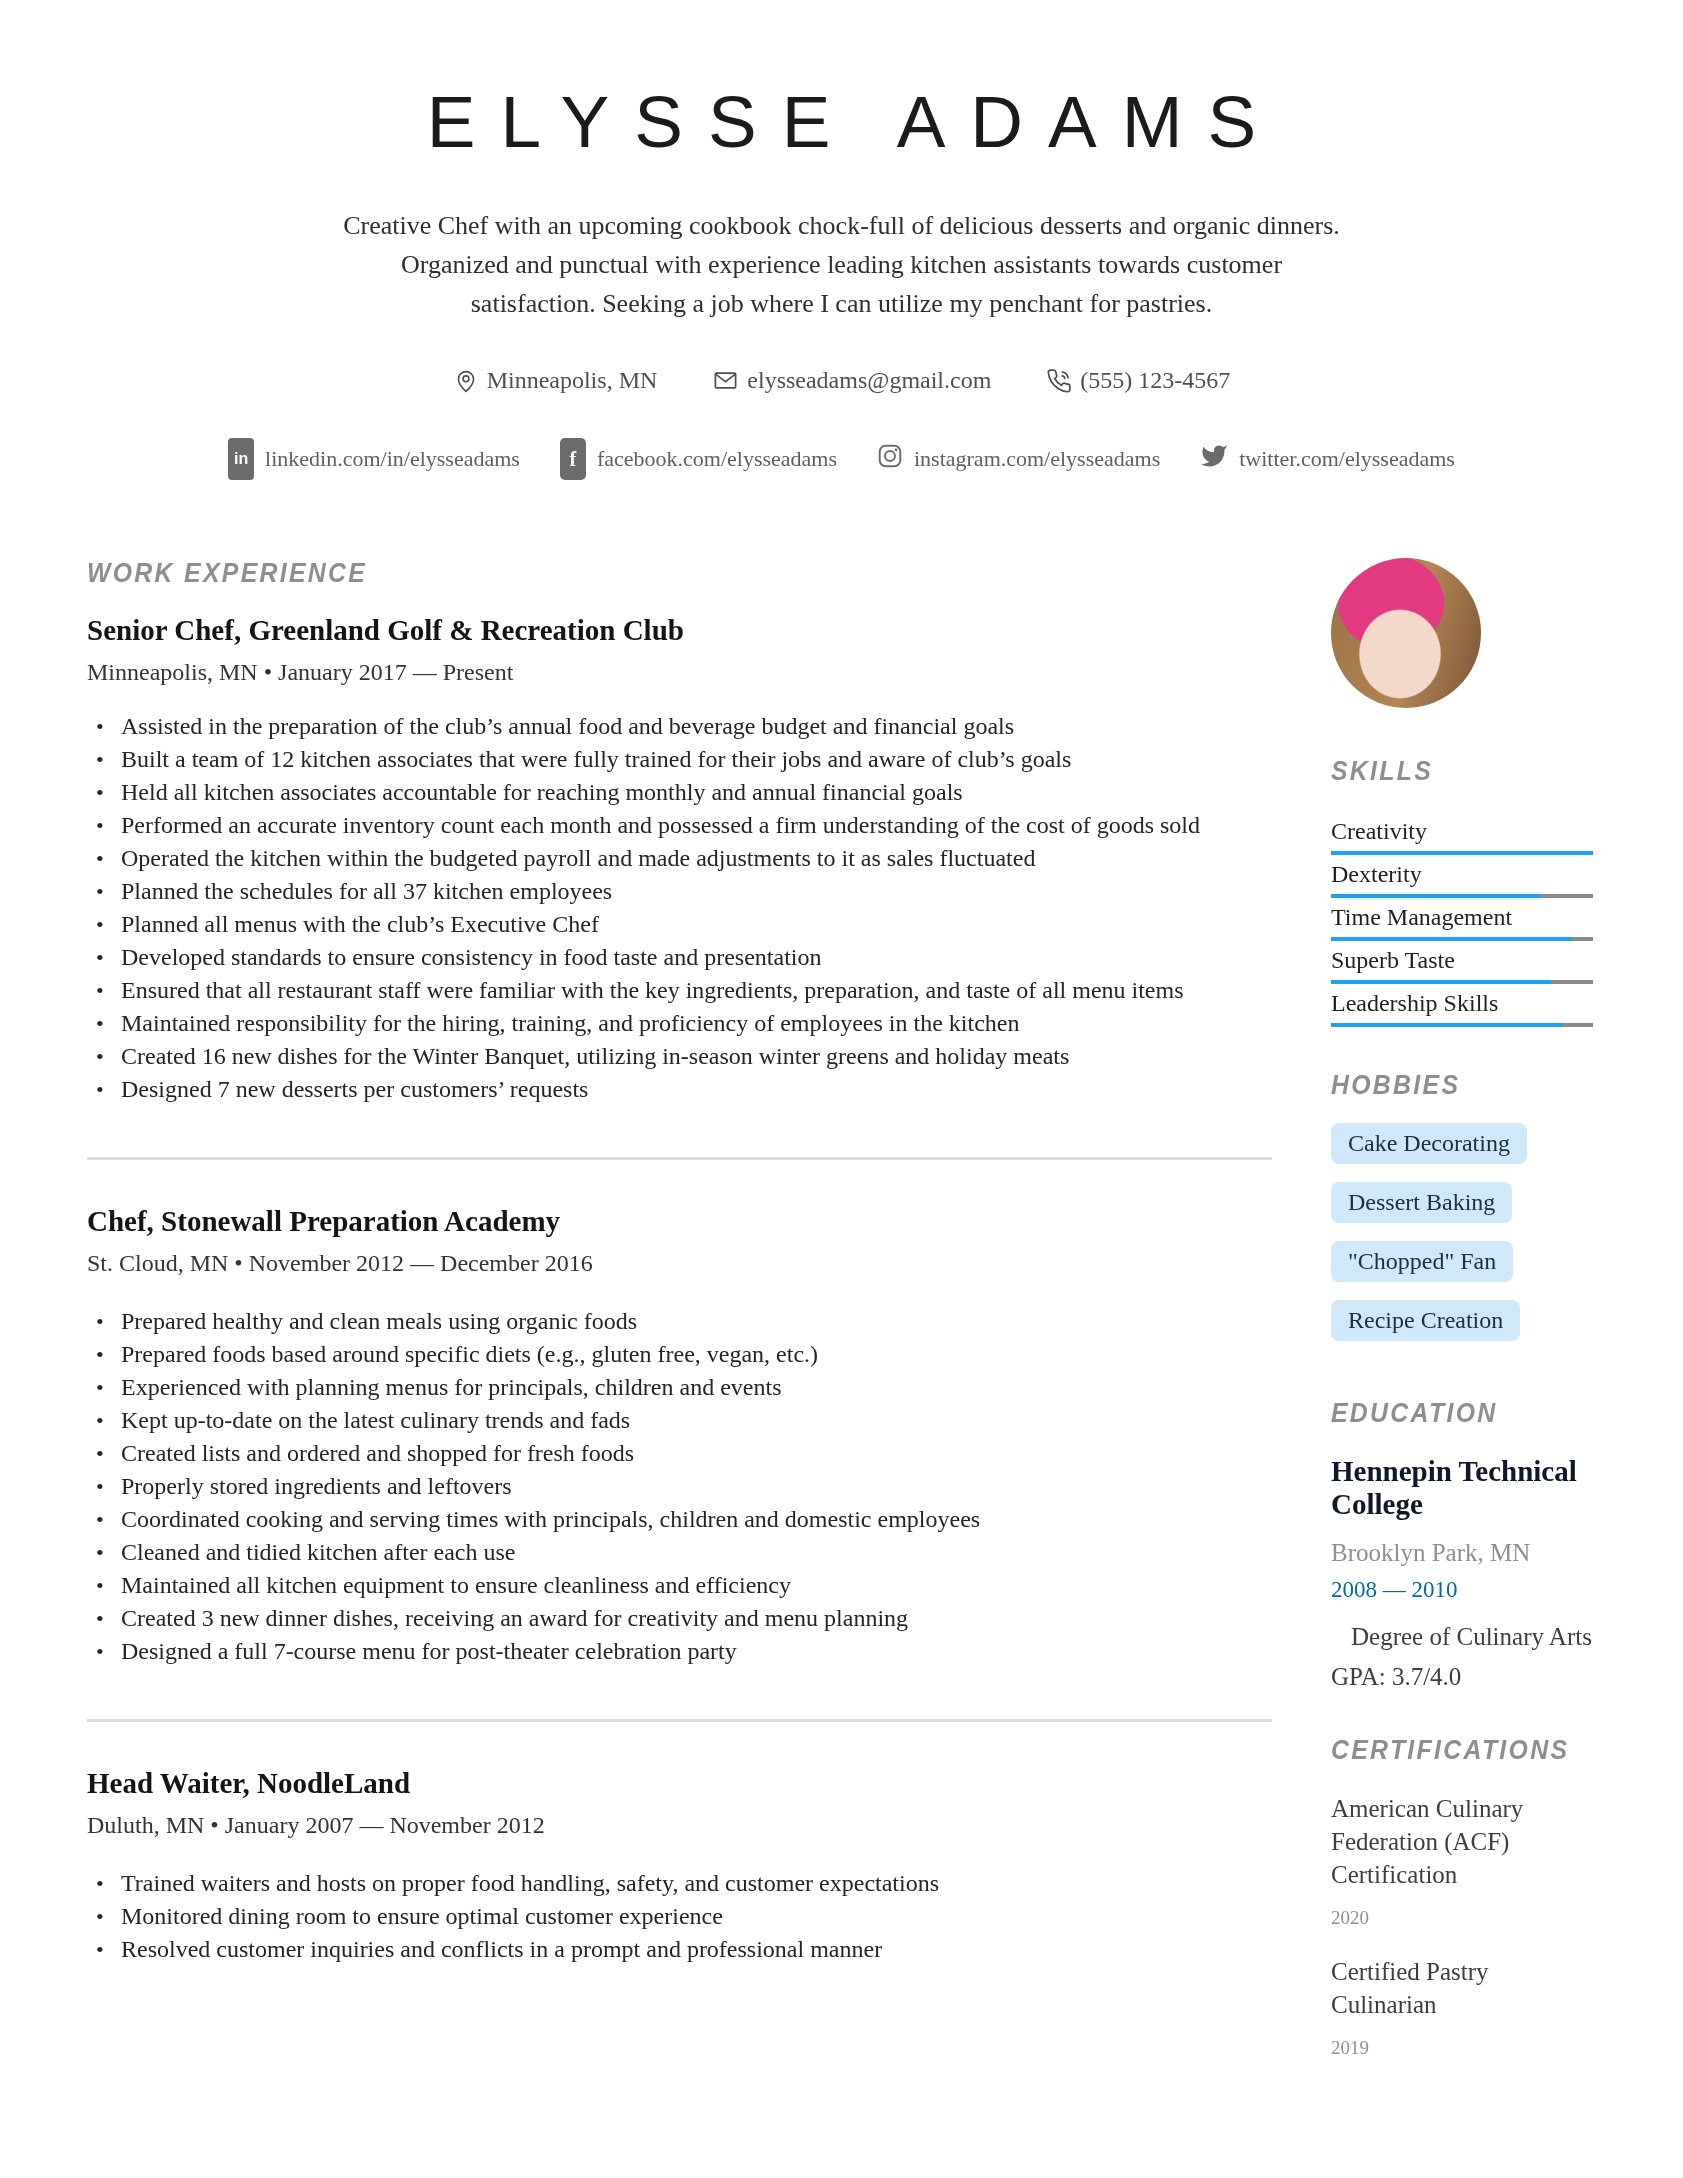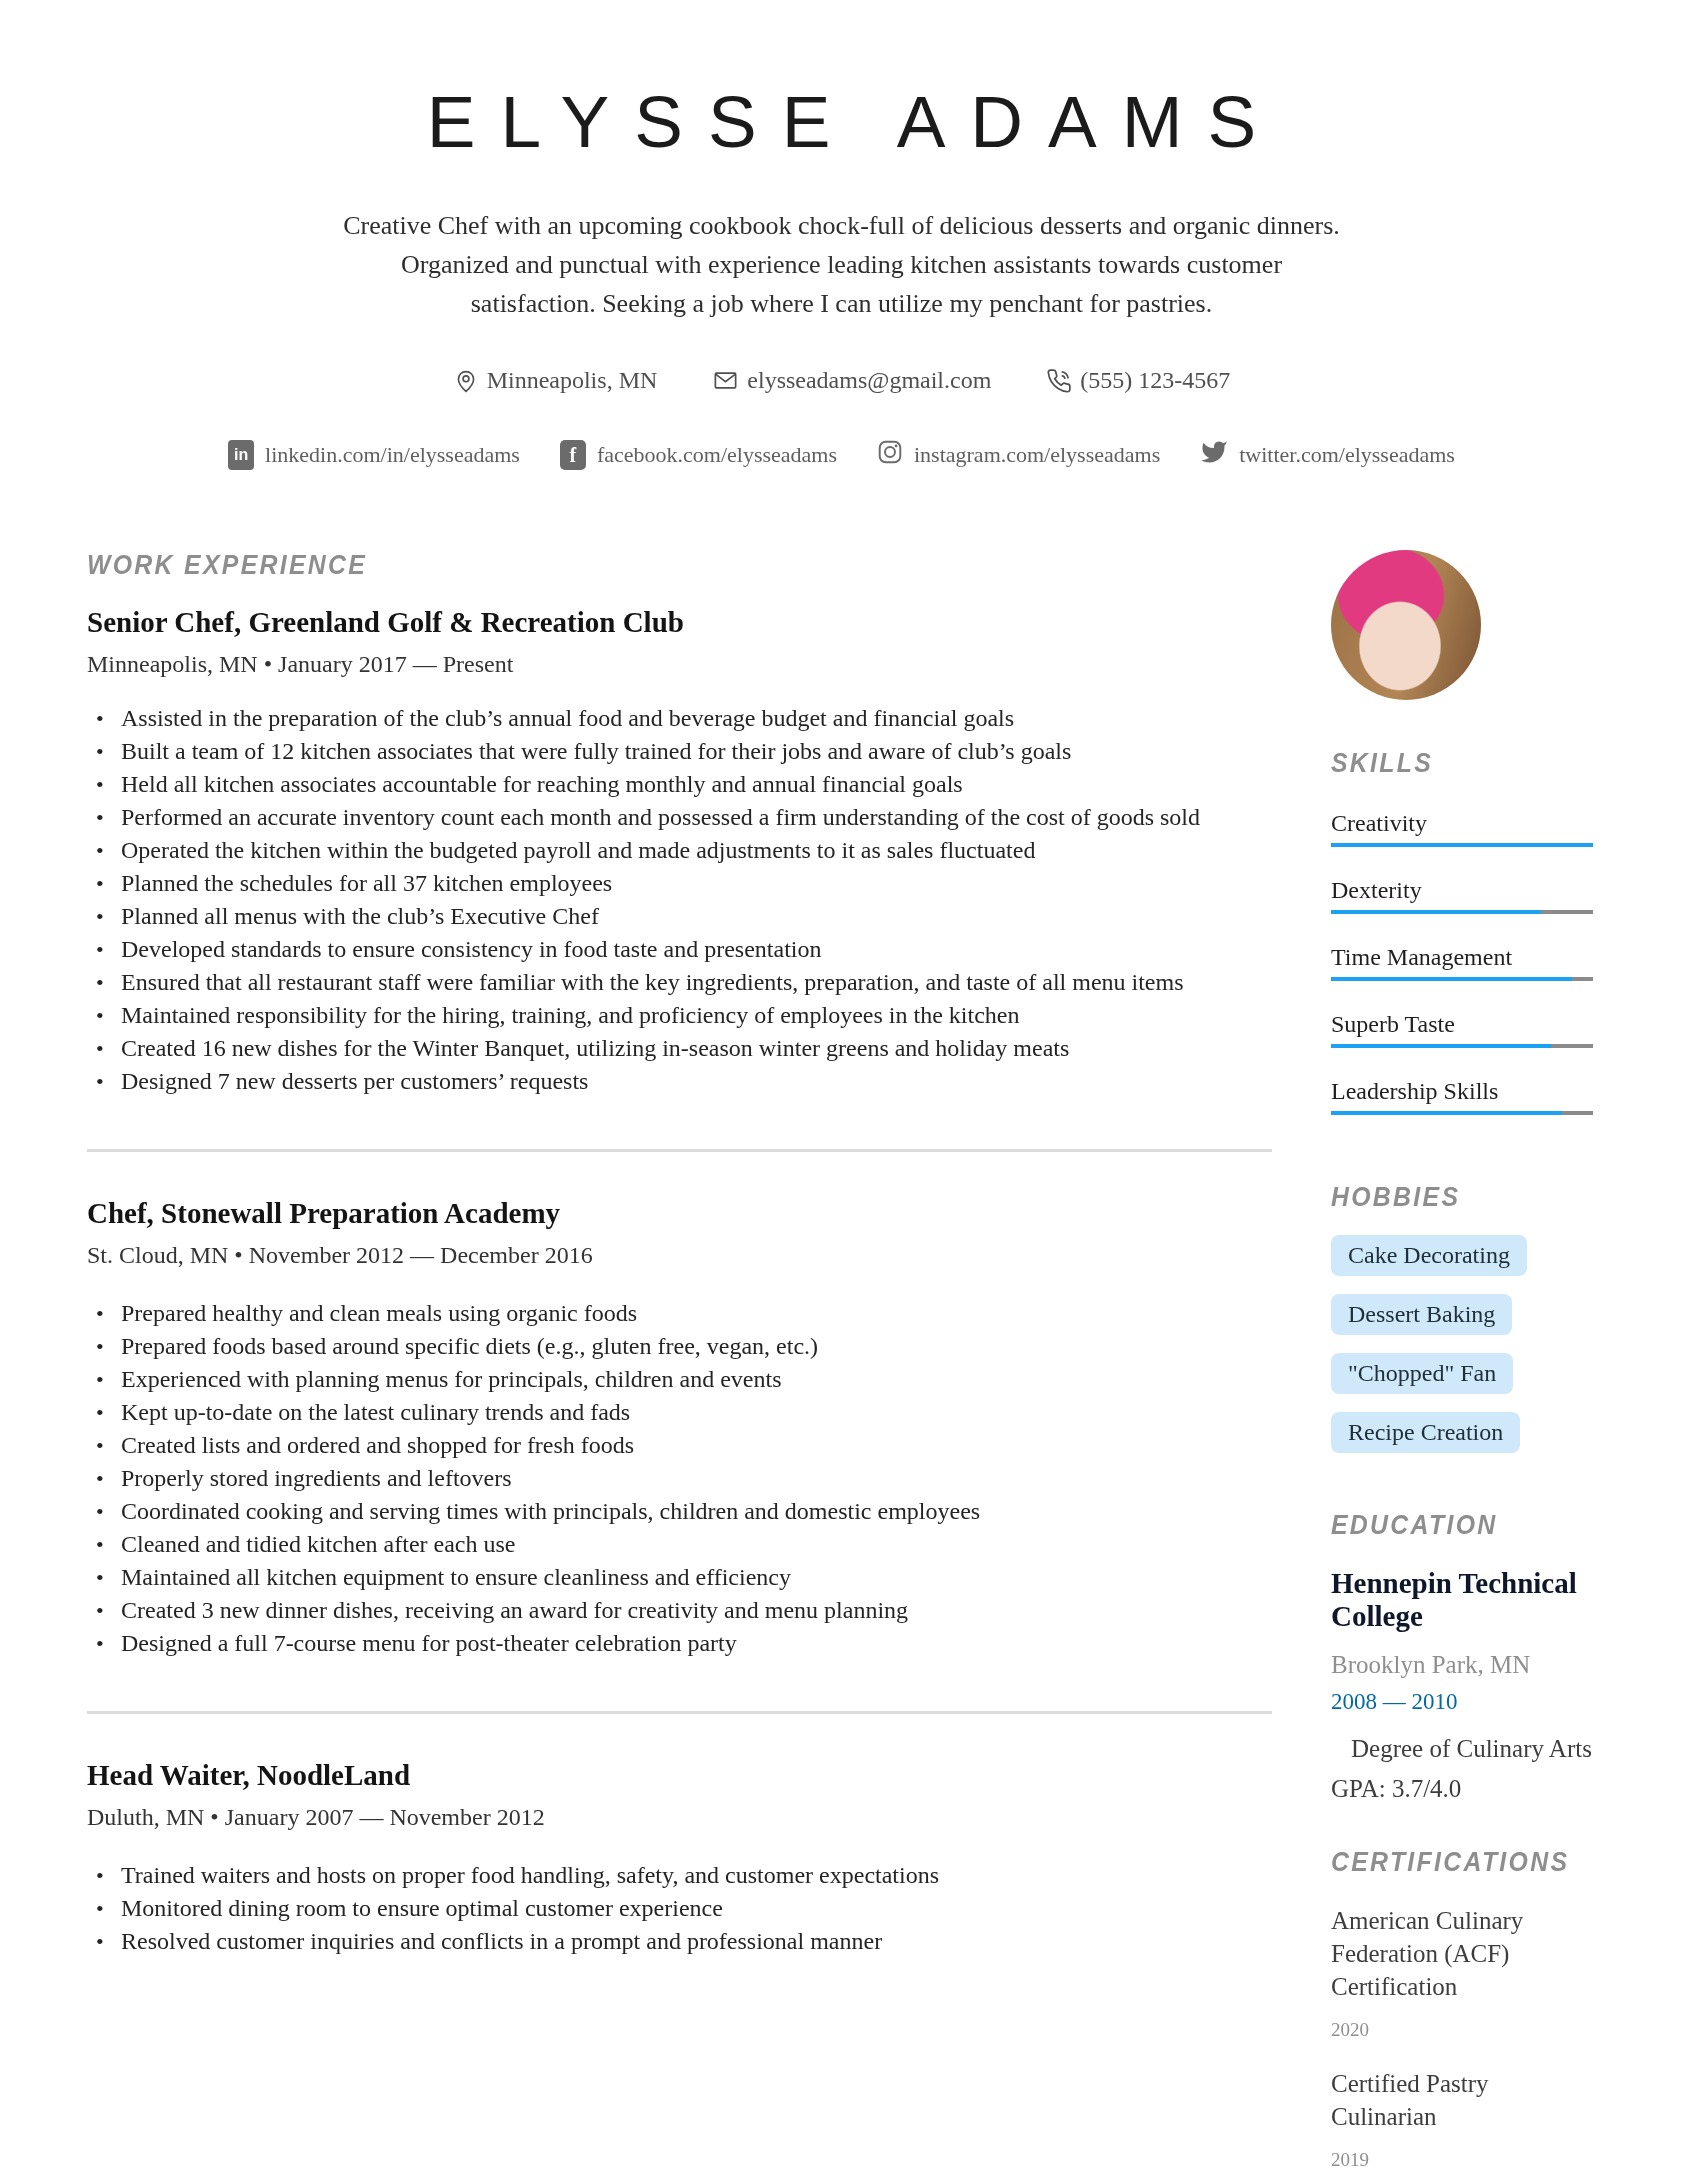--- a/index.html
+++ b/index.html
@@ -11,21 +11,21 @@
   .name { font-family:"Liberation Sans", sans-serif; font-weight:200; font-size:73px;
           letter-spacing:25px; margin-right:-25px; color:#1b1b1b; line-height:1; }
   .summary { margin-top:48px; font-size:26px; line-height:39px; color:#2e2e2e; }
   .contact-row { margin-top:44px; display:flex; justify-content:center; gap:55px;
                  font-size:24px; color:#4f4f4f; align-items:center; }
   .contact-item { display:flex; align-items:center; gap:8px; }
   .contact-item svg { display:block; }
   .social-row { margin-top:44px; display:flex; justify-content:center; gap:40px;
                 font-size:22px; color:#5f5f5f; align-items:center; }
   .social-item { display:flex; align-items:center; gap:11px; }
-  .box-icon { width:26px; height:30px; background:#6b6b6b; color:#fff; border-radius:4px;
+  .box-icon { width:26px; height:42px; background:#6b6b6b; color:#fff; border-radius:4px;
               display:flex; align-items:center; justify-content:center;
               font-family:"Liberation Sans", sans-serif; font-weight:bold; font-size:16px; }
   .fb-icon { border-radius:5px; font-family:"Liberation Serif", serif; font-size:20px; }
 
   
   .content { display:flex; padding:0 89px 0 87px; margin-top:78px; align-items:flex-start; }
   .main-col { width:1185px; margin-right:59px; }
   .side-col { width:262px; }
 
   .section-h { font-family:"Liberation Sans", sans-serif; font-style:italic; font-weight:600;
@@ -43,21 +43,21 @@
   .job-block.later .job-bullets { margin-top:28px; }
 
   
   .avatar { width:150px; height:150px; border-radius:50%;
             background:
               radial-gradient(46% 50% at 46% 64%, #f3d9c9 0 58%, rgba(0,0,0,0) 60%),
               radial-gradient(58% 52% at 40% 30%, #e23a80 0 60%, rgba(0,0,0,0) 62%),
               linear-gradient(105deg, #9c7146 0%, #b28655 55%, #7a5434 100%); }
   .side-col .section-h.skills-h { margin-top:48px; }
   .skill-list { margin-top:30px; }
-  .skill-row { margin-bottom:29px;font-family:Liberation Serif, serif; }
+  .skill-row { margin-bottom:5px;font-family:Liberation Serif, serif; }
   .skill-name { font-size:24px; line-height:29px; color:#1f1f1f; }
   .skill-bar { margin-top:5px; height:4px; background:#8a8a8a; width:100%; }
   .skill-fill { height:4px; background:#1da1f2; }
 
   .section-h.hobbies-h { margin-top:38px; }
   .hobby-list { margin-top:4px; }
   .hobby-pill { display:inline-block; margin-top:18px; background:#cfe9fb; color:#20303a;
                 font-size:24px; line-height:27px; padding:7px 17px; border-radius:8px; }
   .hobby-row { line-height:0; }
 

